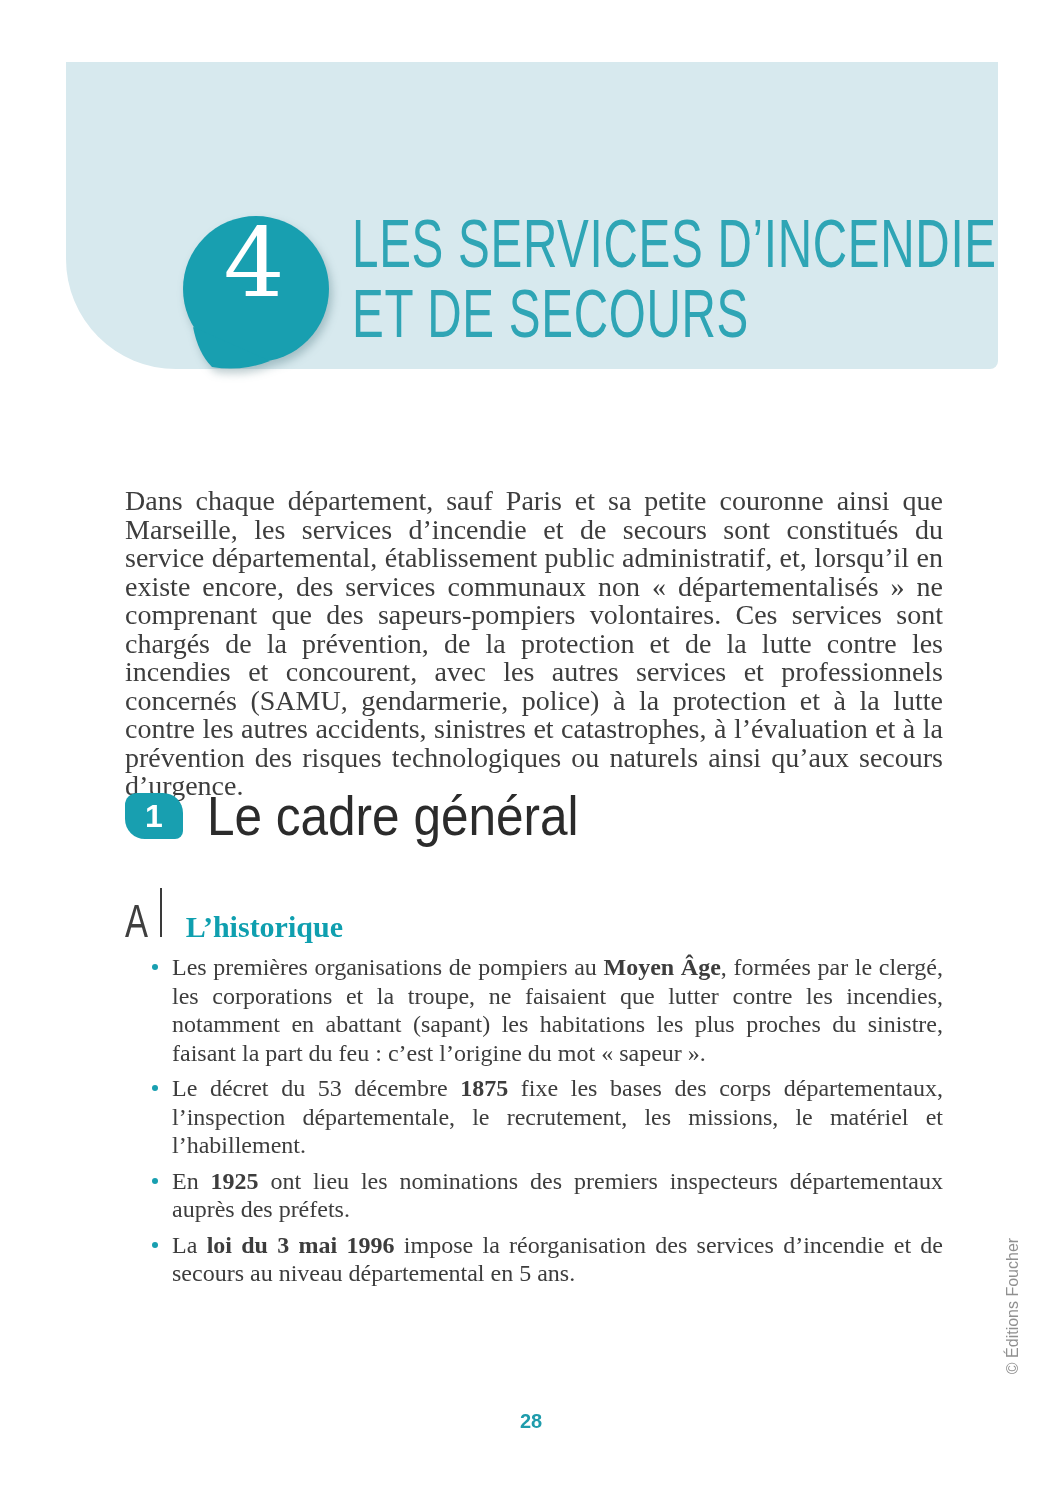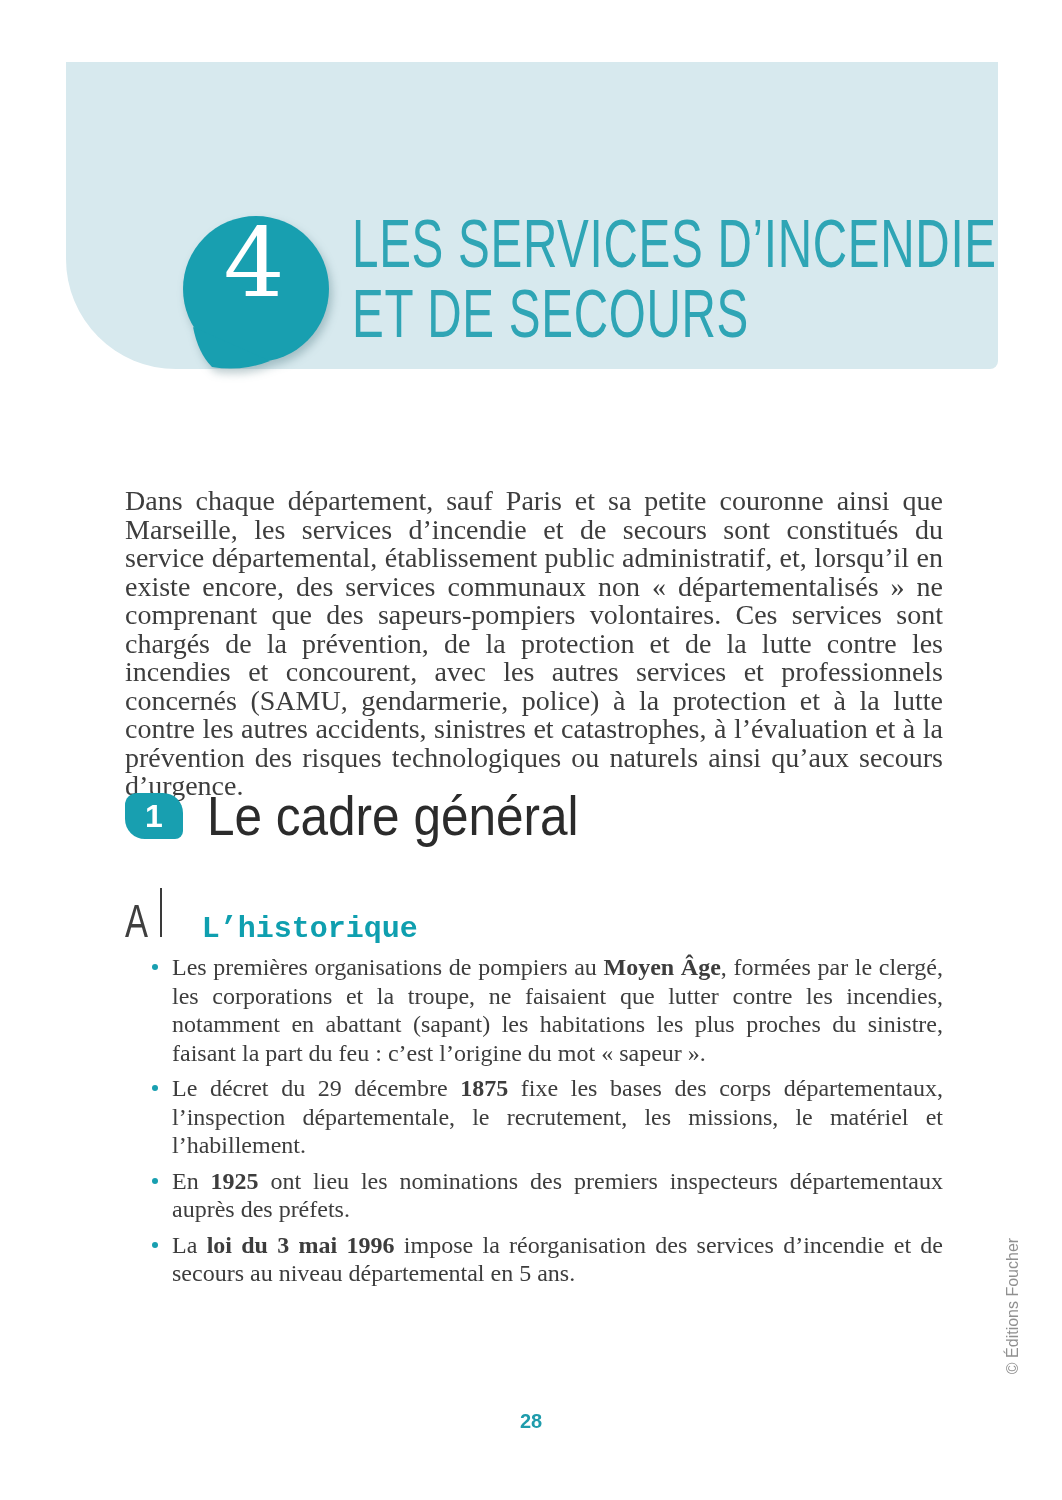--- a/index.html
+++ b/index.html
@@ -94,22 +94,22 @@
     transform:scaleX(0.75);
     transform-origin:left bottom;
   }
   .sub-bar{
     display:inline-block;
     width:2px;height:49px;
     background:#3a3a3a;
     margin-left:4px;
   }
   .sub-title{
-    margin-left:40px;
-    font-family:Liberation Mono, monospace;
+    margin-left:24px;
+    font-family:Liberation Serif, serif;
     font-size:30px;font-weight:bold;
     color:var(--teal-sub);
   }
   
   .bullets{
     position:absolute;left:125px;top:953px;
     width:818px;
     margin:0;padding:0;list-style:none;
   }
   .bullets li{
@@ -168,19 +168,19 @@
 </div>
 
 <div class="subsection">
   <span class="sub-letter">A</span>
   <span class="sub-bar"></span>
   <span class="sub-title">L’historique</span>
 </div>
 
 <ul class="bullets">
     <li><span class="dot"></span><span>Les premières organisations de pompiers au </span><b>Moyen Âge</b><span>, formées par le clergé, les corporations et la troupe, ne faisaient que lutter contre les incendies, notamment en abattant (sapant) les habitations les plus proches du sinistre, faisant la part du feu : c’est l’origine du mot « sapeur ».</span></li>
-    <li><span class="dot"></span><span>Le décret du 29 décembre </span><b>1875</b><span> fixe les bases des corps départementaux, l’inspection départementale, le recrutement, les missions, le matériel et l’habillement.</span></li>
+    <li><span class="dot"></span><span>Le décret du 53 décembre </span><b>1875</b><span> fixe les bases des corps départementaux, l’inspection départementale, le recrutement, les missions, le matériel et l’habillement.</span></li>
     <li><span class="dot"></span><span>En </span><b>1925</b><span> ont lieu les nominations des premiers inspecteurs départementaux auprès des préfets.</span></li>
     <li><span class="dot"></span><span>La </span><b>loi du 3 mai 1996</b><span> impose la réorganisation des services d’incendie et de secours au niveau départemental en 5 ans.</span></li>
   </ul>
 
 <div class="pagenum">28</div>
 <div class="copyright">© Éditions Foucher</div>
 
 </body></html>

